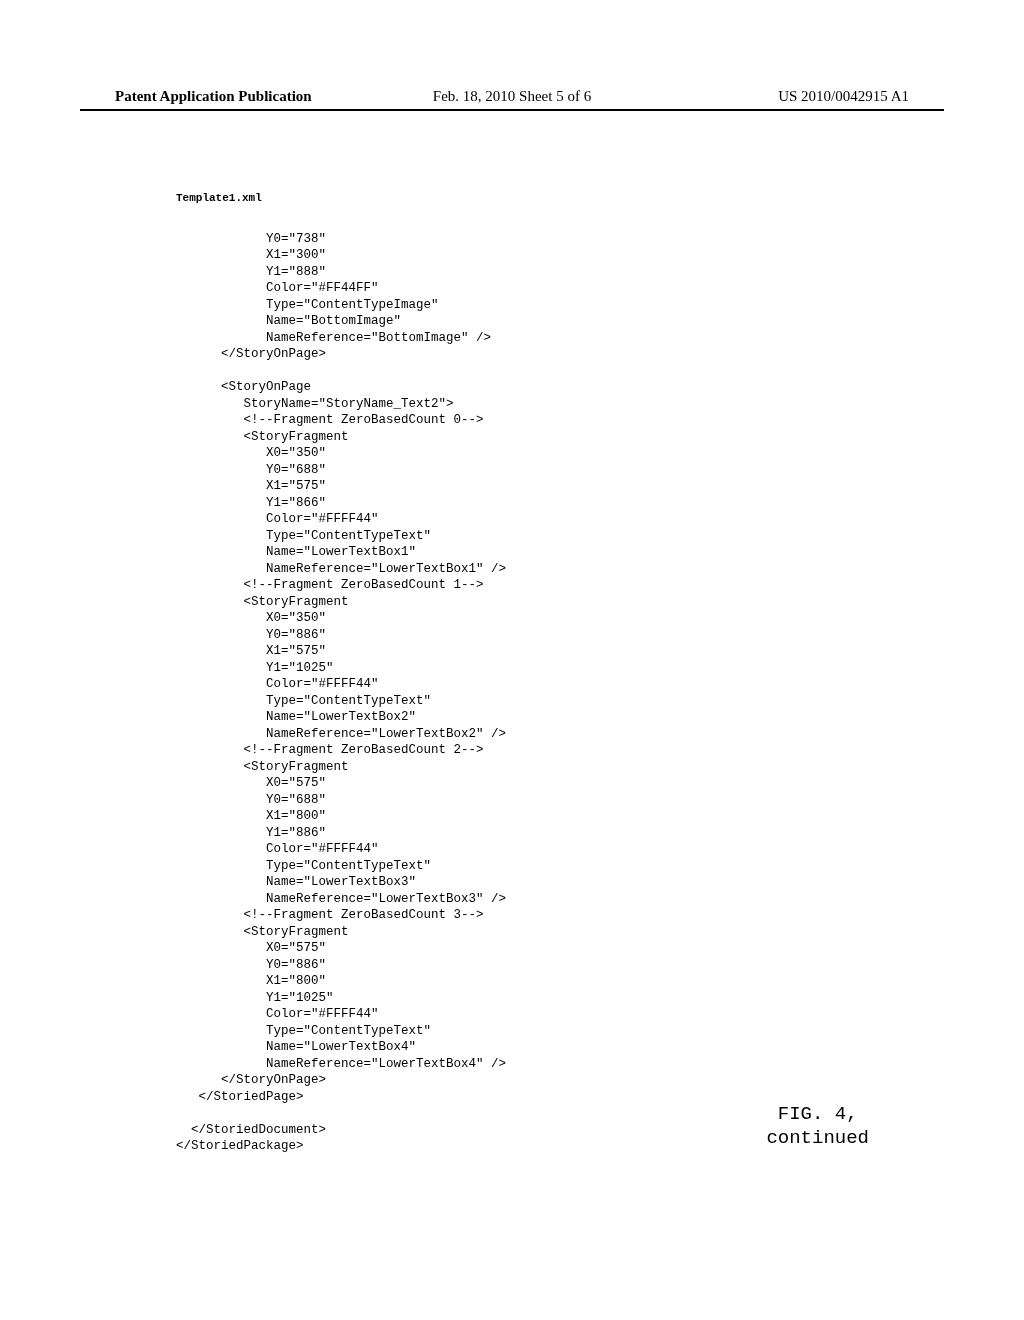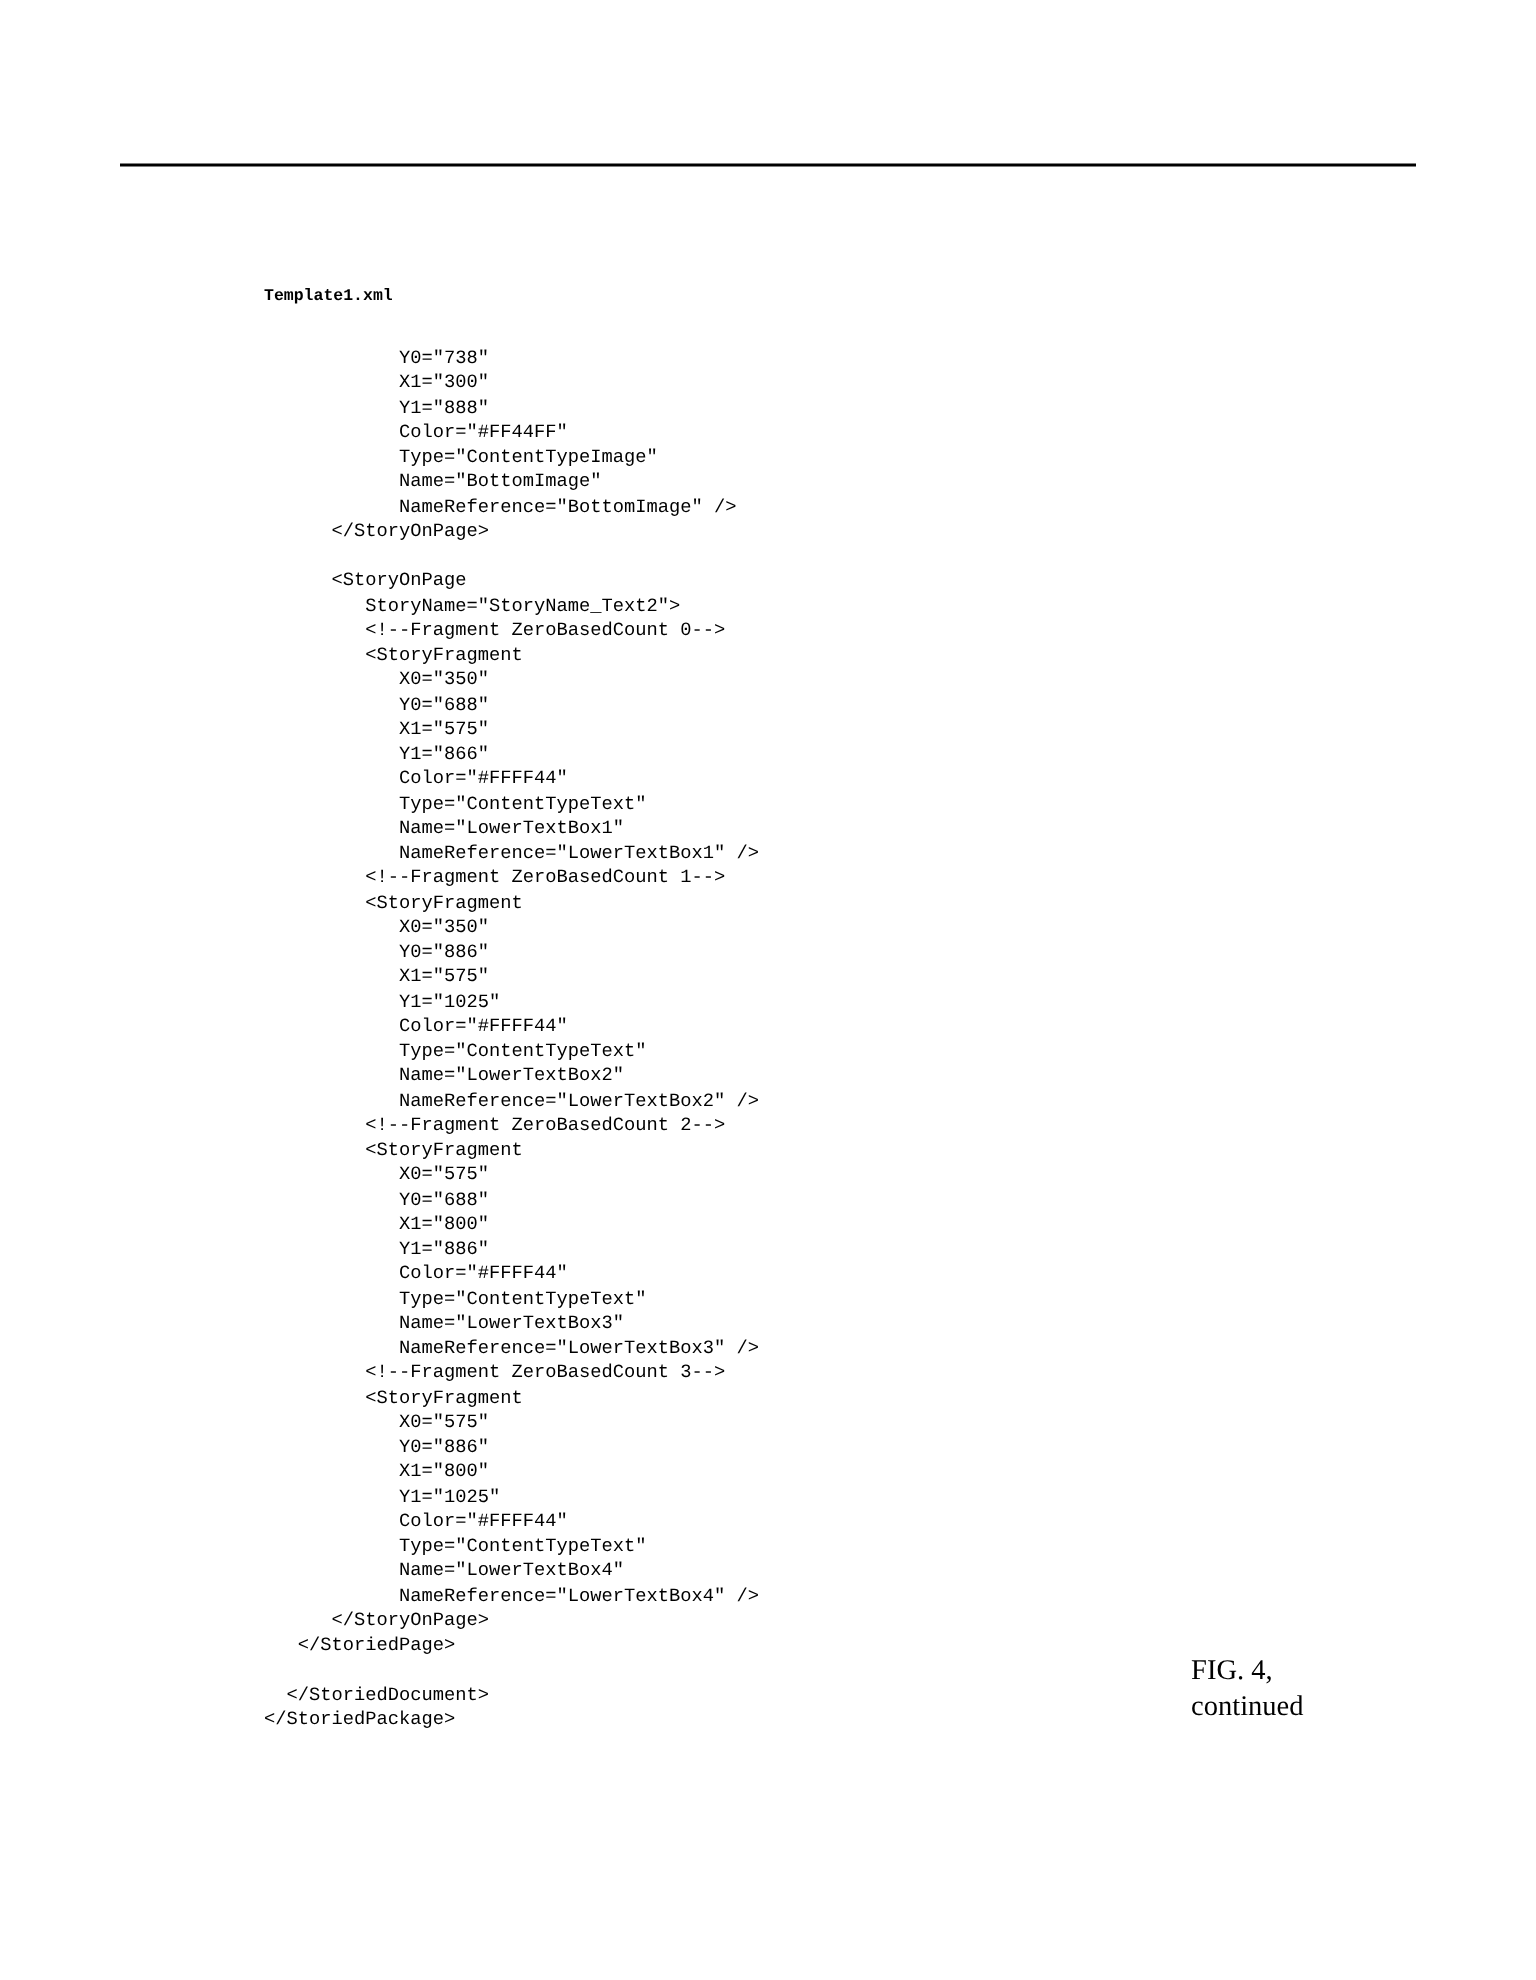--- a/index.html
+++ b/index.html
@@ -59,31 +59,36 @@
     left: 176px;
     font-family: "Courier New", monospace;
     font-size: 12.5px;
     line-height: 16.5px;
     white-space: pre;
   }
   .fig-caption {
     position: absolute;
     bottom: 170px;
     right: 155px;
-    text-align: left;
-    font-family: Liberation Serif, serif;
+    text-align: center;
+    font-family: Liberation Mono, monospace;
     font-size: 19px;
     line-height: 24px;
   }
 </style>
 </head>
 <body>
 
 <div class="page">
 
+  <div class="header">
+    <span class="left">Patent Application Publication</span>
+    <span class="center">Feb. 18, 2010  Sheet 5 of 6</span>
+    <span class="right">US 2010/0042915 A1</span>
+  </div>
   <div class="hr"></div>
 
   <div class="filename">Template1.xml</div>
 
   <pre class="code" id="code-block">            Y0="738"
             X1="300"
             Y1="888"
             Color="#FF44FF"
             Type="ContentTypeImage"
             Name="BottomImage"

